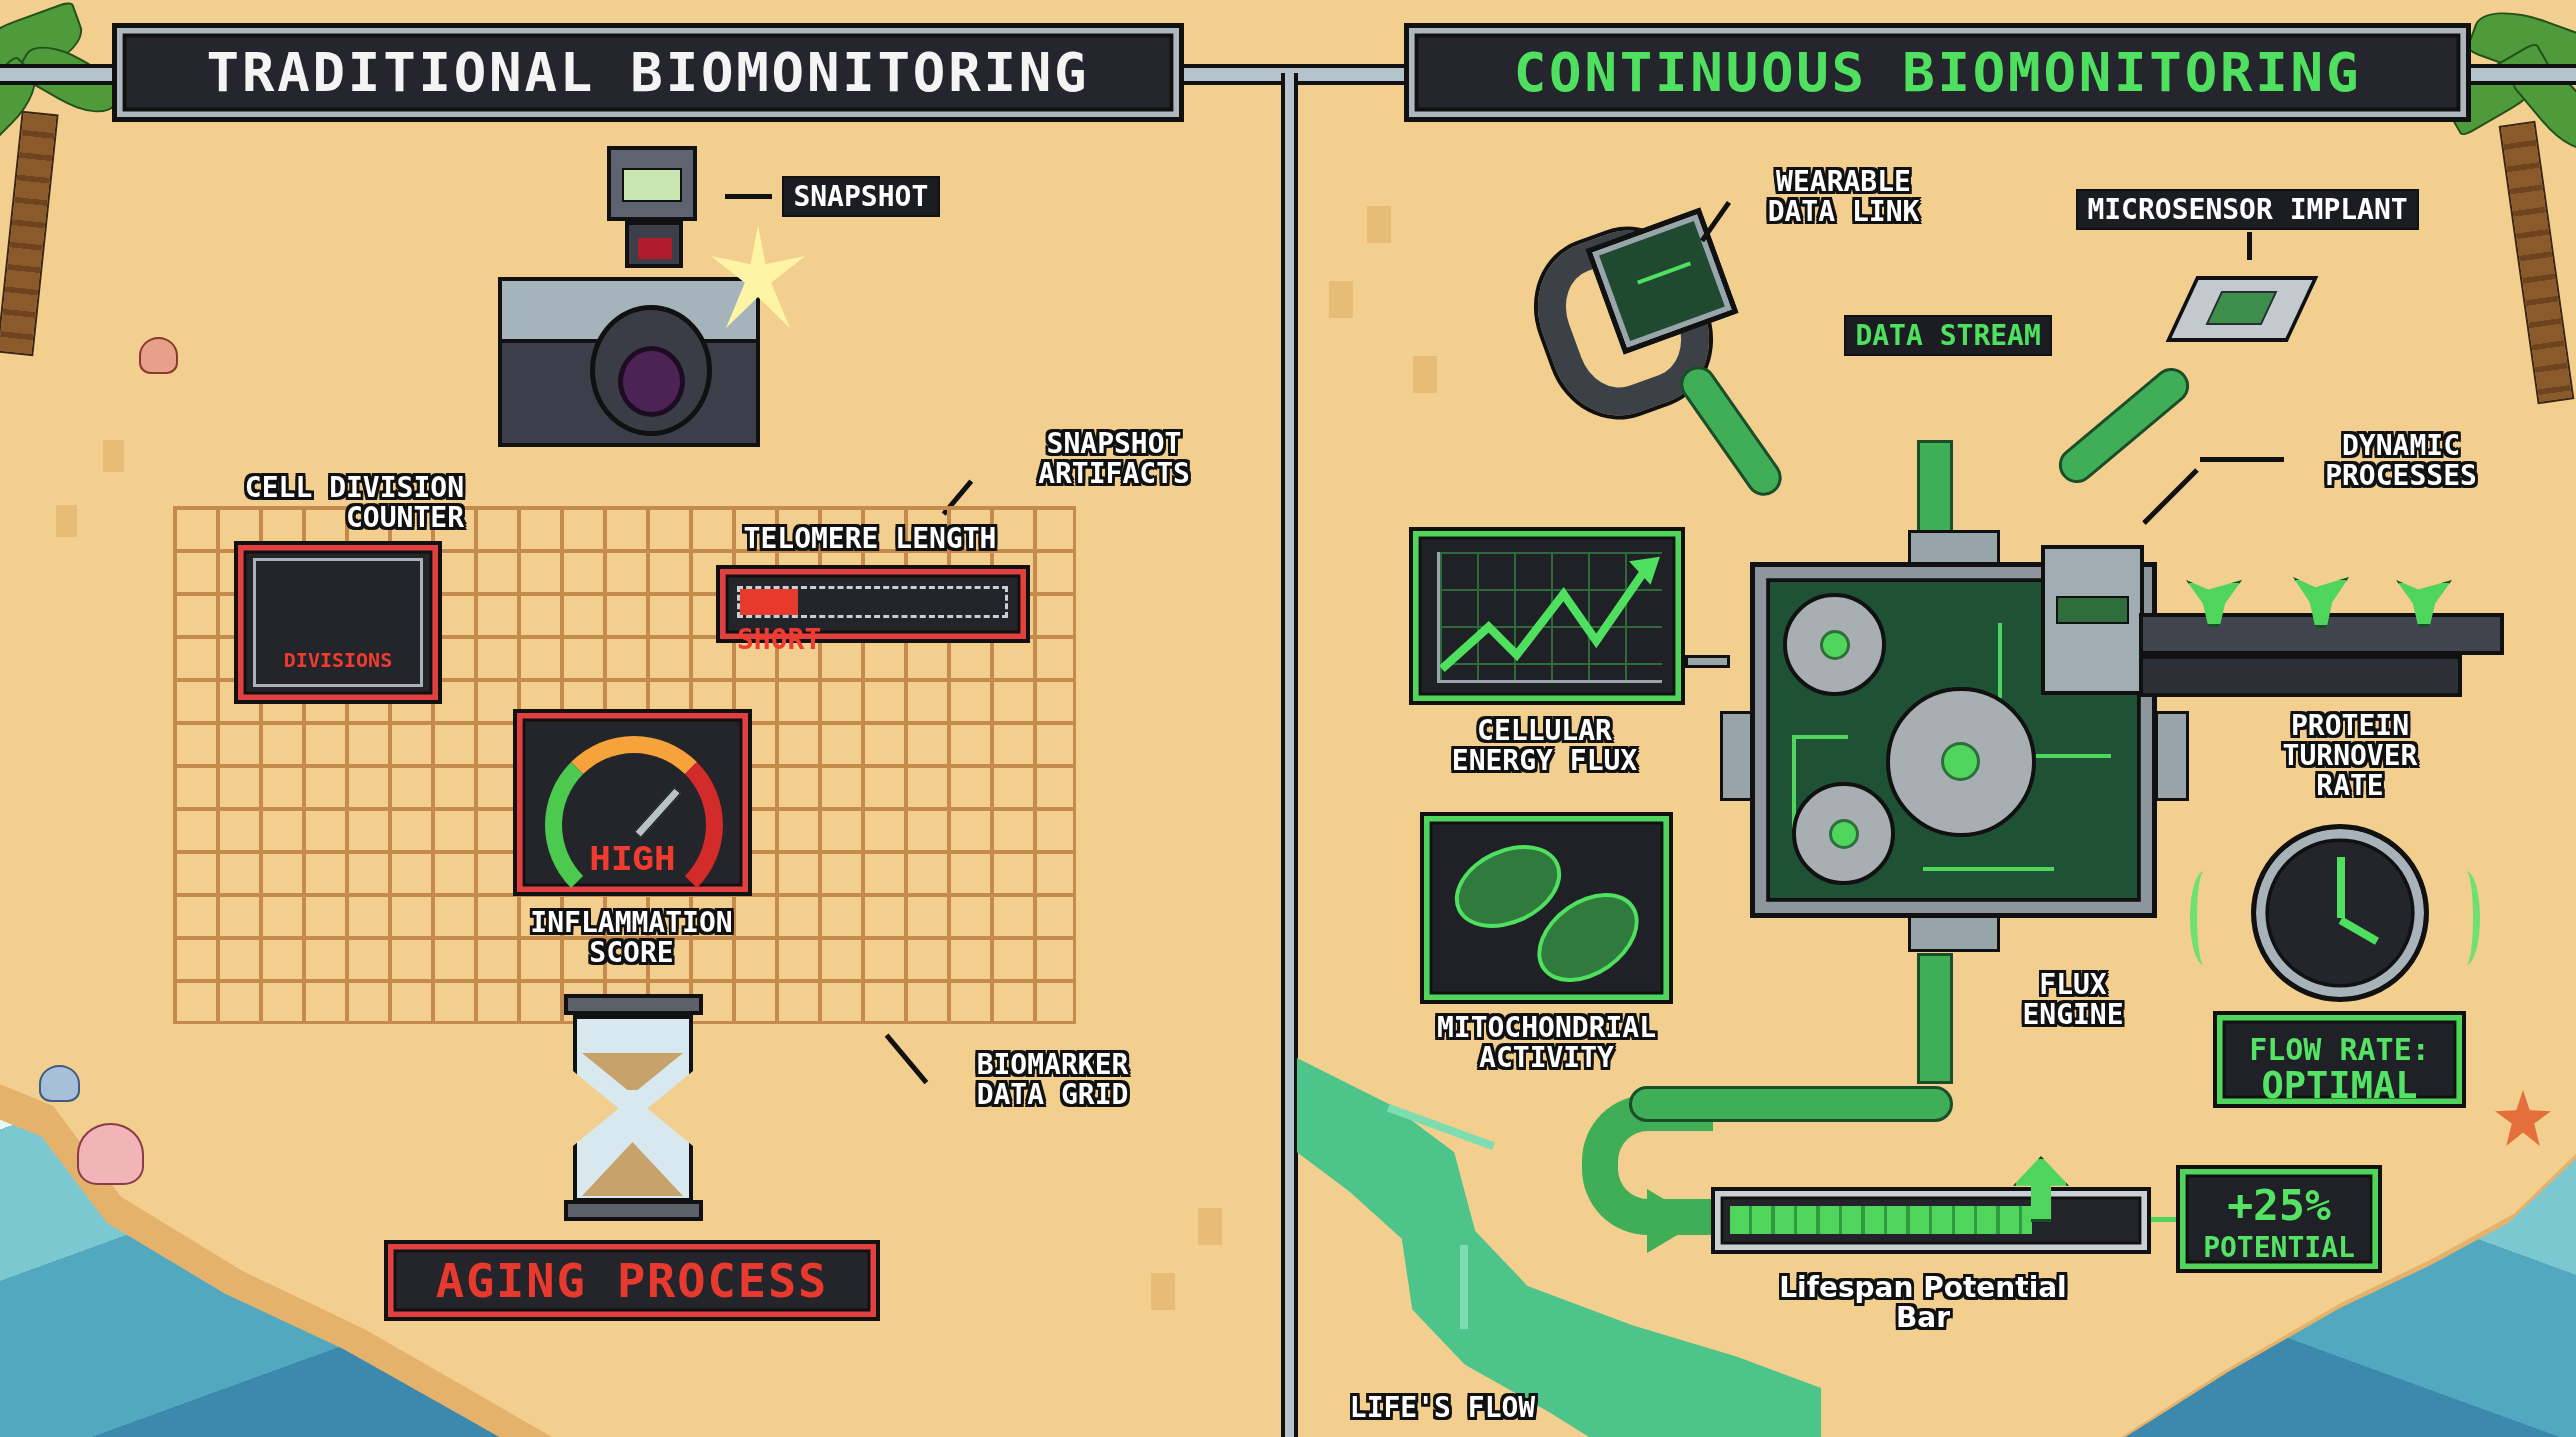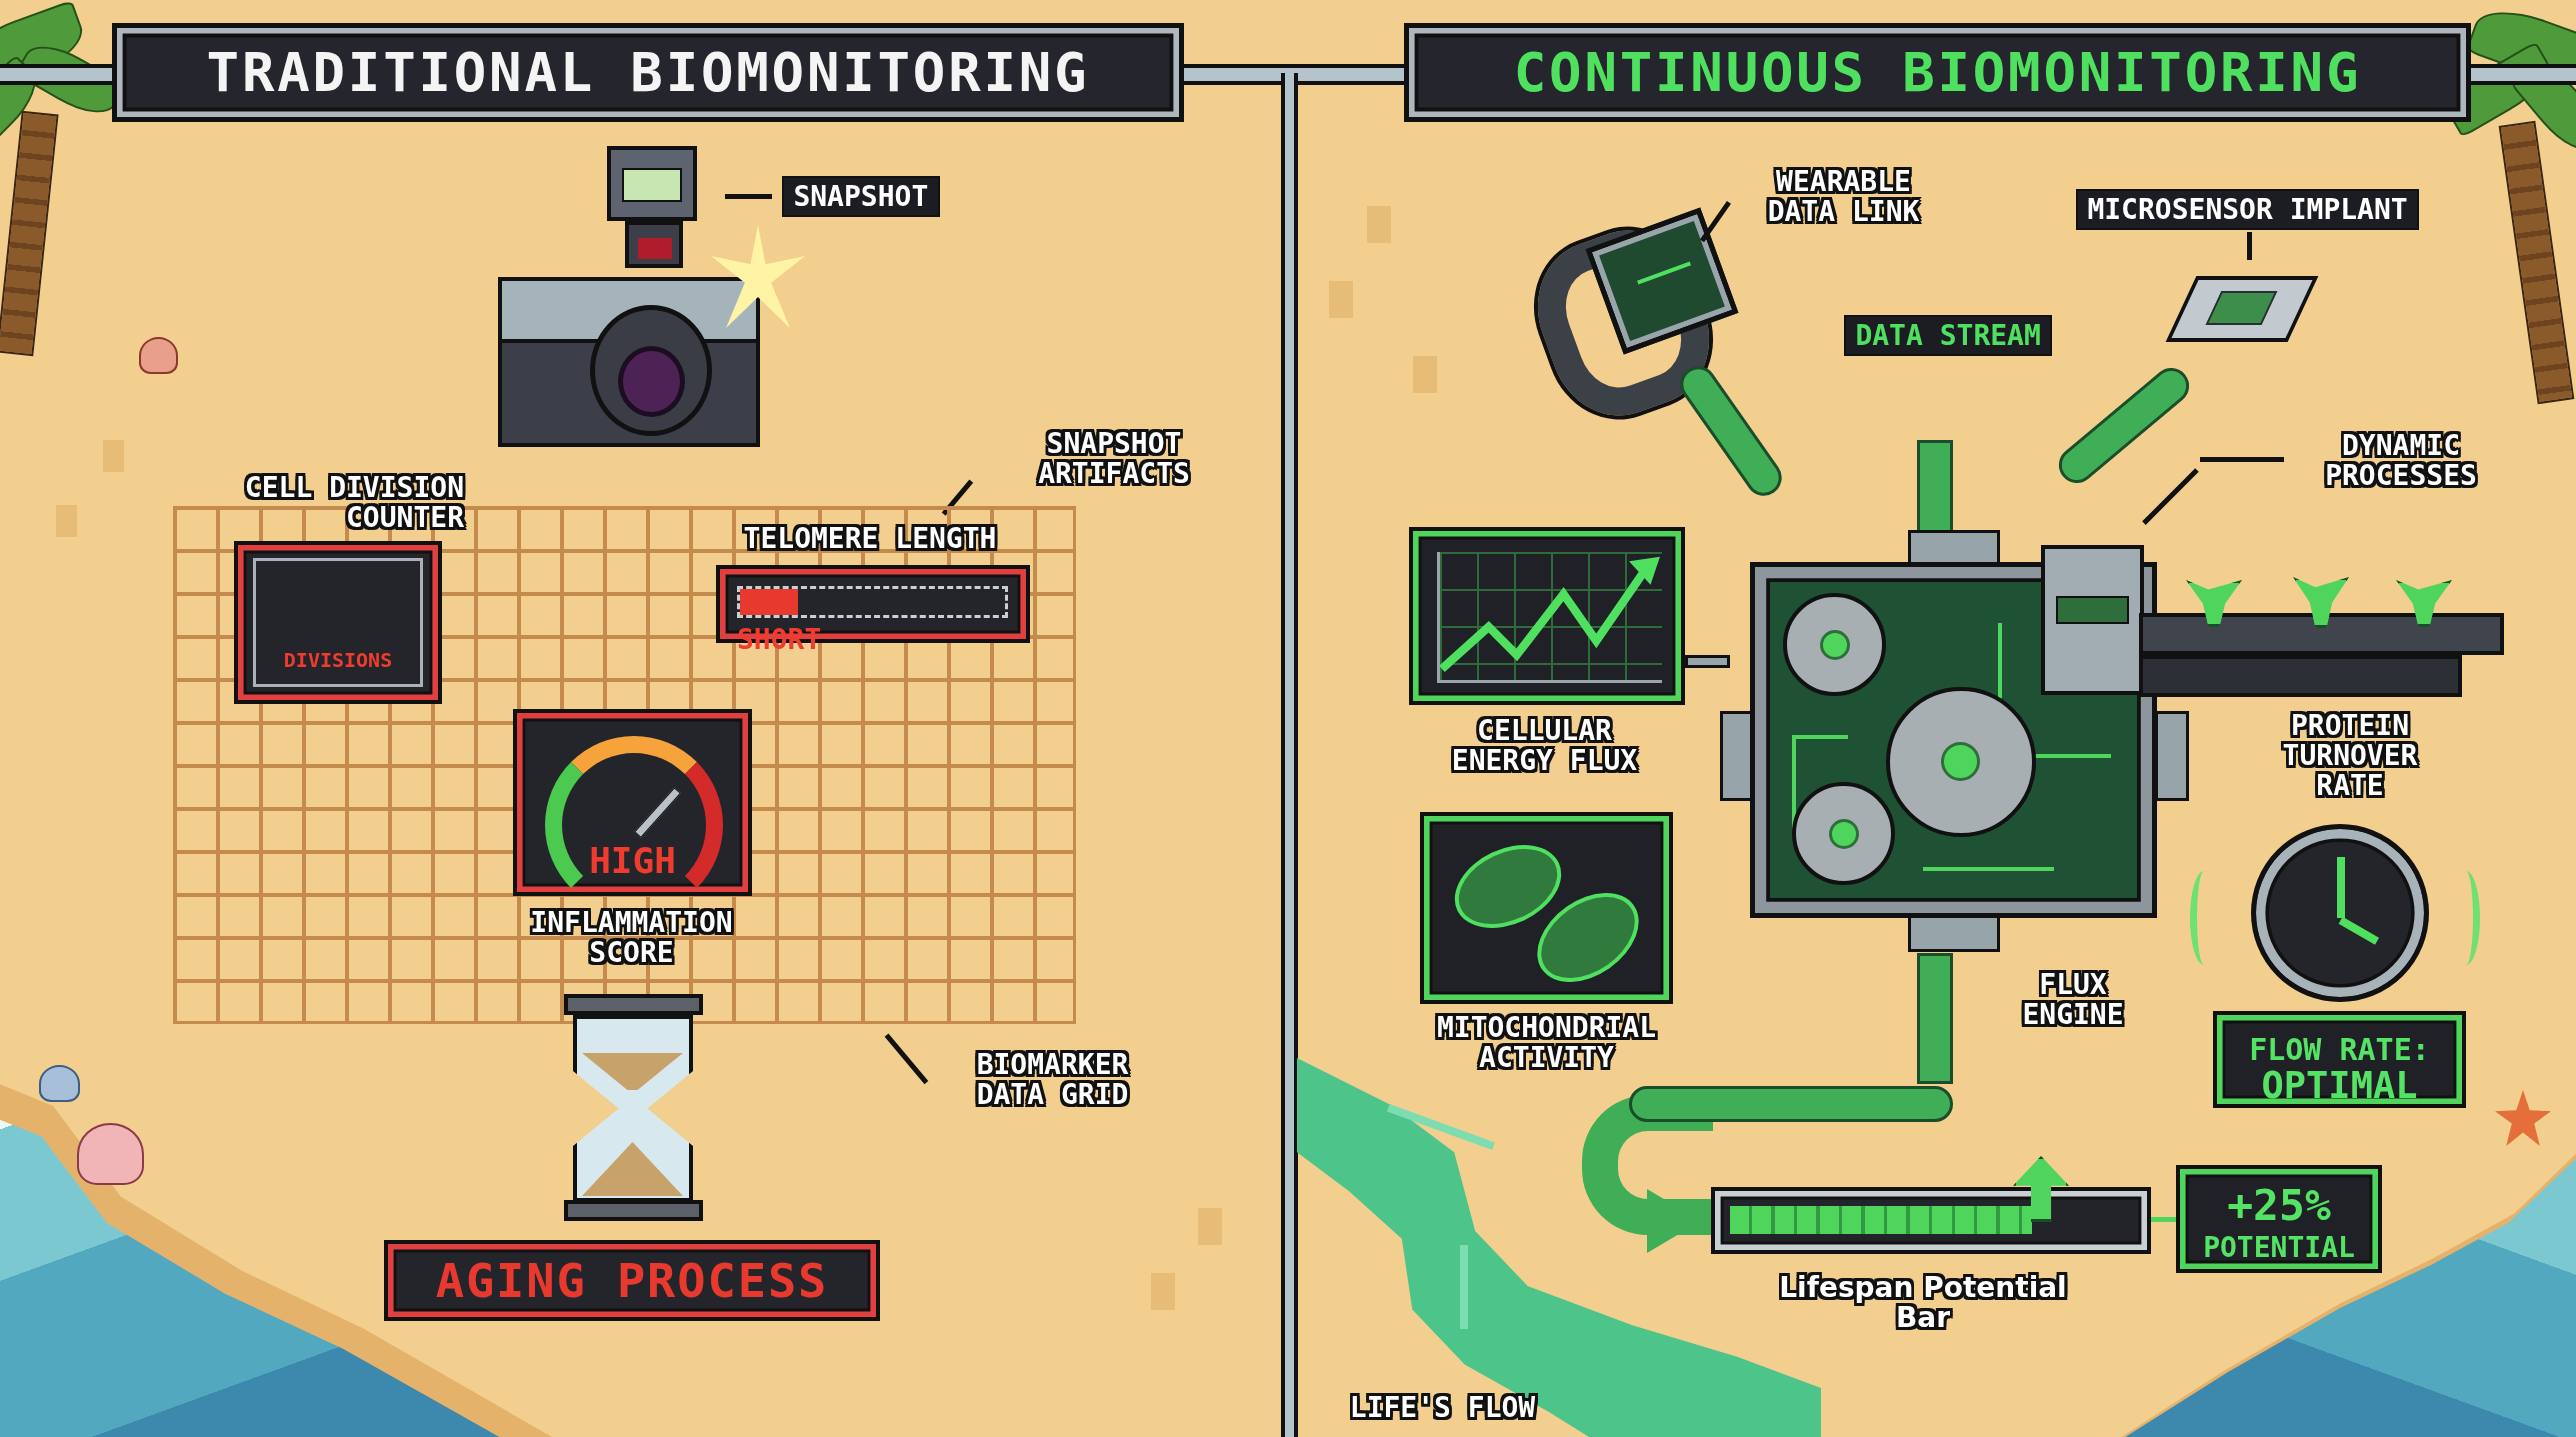--- a/index.html
+++ b/index.html
@@ -222,21 +222,21 @@
 <div class="red-panel" style="left:716px;top:565px;width:314px;height:78px;">
   <div class="abs" style="left:17px;top:17px;width:271px;height:32px;border:3.7px dashed #c9d0d4;">
     <div class="abs" style="left:0;top:0;width:22%;height:100%;background:#e8392e;"></div>
   </div>
   <div class="digit" style="left:17px;top:54px;font-size:28px;">SHORT</div>
 </div>
 
 <div class="red-panel" style="left:513px;top:709px;width:239px;height:187px;">
   <div class="abs" style="left:28px;top:22.5px;width:178px;height:178px;border-radius:50%;border:17px solid transparent;border-top-color:#f5a33a;border-left-color:#4cc94f;border-right-color:#d32a2a;"></div>
   <div class="abs" style="left:116px;top:62px;width:9.4px;height:60px;background:#b9c2c7;border:1.9px solid #111;transform:rotate(42deg);transform-origin:bottom center;"></div>
-  <div class="digit" style="left:0;right:0;top:127px;font-size:36px;">HIGH</div>
+  <div class="digit" style="left:0;right:0;top:127px;font-size:36px;font-family:Liberation Mono, monospace;">HIGH</div>
 </div>
 <div class="label" style="left:496px;top:908px;width:271px;">INFLAMMATION
 SCORE</div>
 
 <div>
   <div class="hg-cap" style="left:564px;top:994px;width:139px;height:20.6px;"></div>
   <div class="hg-glass" style="left:573px;top:1015px;width:120px;height:187px;clip-path:polygon(0 0,100% 0,100% 30%,62% 50%,100% 70%,100% 100%,0 100%,0 70%,38% 50%,0 30%);"></div>
   <div class="abs" style="left:582px;top:1053px;width:101px;height:37px;background:#c8a26b;clip-path:polygon(0 0,100% 0,55% 100%,45% 100%);"></div>
   <div class="abs" style="left:582px;top:1142px;width:101px;height:54px;background:#c8a26b;clip-path:polygon(50% 0,100% 100%,0 100%);"></div>
   <div class="hg-cap" style="left:564px;top:1200px;width:139px;height:20.6px;"></div>

